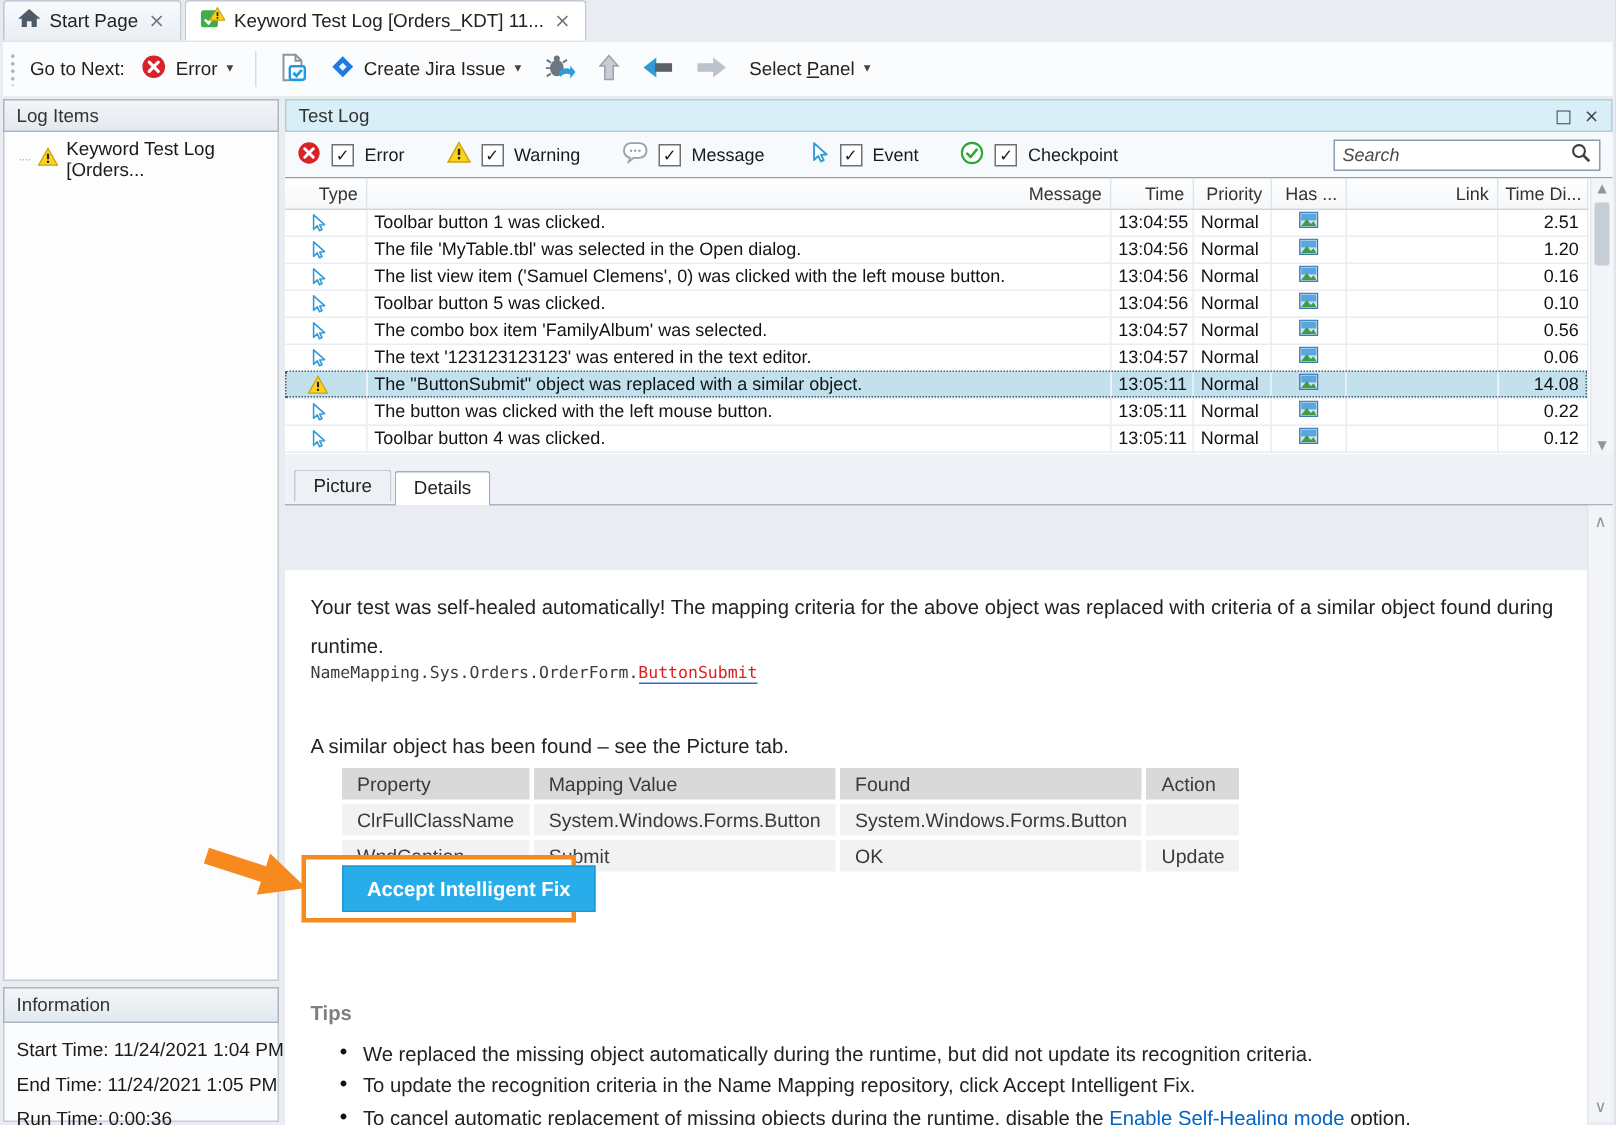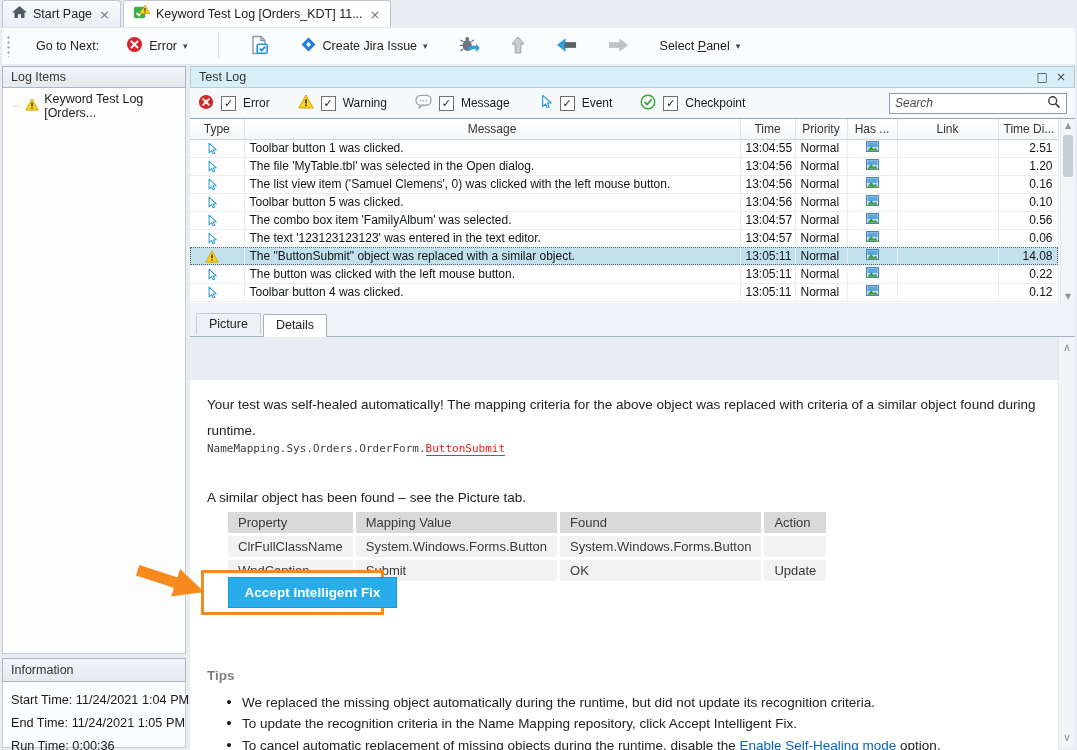--- a/index.html
+++ b/index.html
@@ -18,21 +18,21 @@
             border-bottom:1px solid #dfe4ea; display:flex; align-items:flex-end; }
   .doc-tab { height:27px; display:flex; align-items:center; gap:6px; padding:0 9px;
              border:1px solid #bfc8d2; border-bottom:none; border-radius:3px 3px 0 0;
              background:linear-gradient(#f8fafc,#e9eef4); font-size:12.5px; color:#222; margin-left:2px; cursor:default; }
   .doc-tab.active { background:#fff; }
   .tab-close { color:#6a7680; font-size:13px; line-height:1; padding:0 1px; }
   .glyph { font-family:"DejaVu Sans", sans-serif; }
 
   
   .toolbar { position:absolute; left:2px; top:28px; width:1073px; height:36px; background:#fbfcfe;
-             display:flex; align-items:center; gap:23px; padding-left:4px; font-size:12.5px; color:#222; }
+             display:flex; align-items:center; gap:7px; padding-left:4px; font-size:12.5px; color:#222; }
   .grip { width:5px; height:22px; margin-right:2px;
           background-image:radial-gradient(circle,#aab4bf 1px,transparent 1.3px); background-size:5px 5px; }
   .tb-sep { width:1px; height:24px; background:#d8dde3; margin:0 3px; }
   .tb-btn { display:flex; align-items:center; gap:6px; padding:3px 4px; border-radius:2px; cursor:default; }
   .caret { font-size:9px; color:#444; }
   .u { text-decoration:underline; }
 
   
   .caption { background:linear-gradient(#f2f5f8,#e3e9ef); border:1px solid #aab6c2; color:#333;
              font-size:12.5px; display:flex; align-items:center; padding:0 8px; }
@@ -57,21 +57,21 @@
         align-items:center; justify-content:center; font-size:11px; color:#1a1a1a; }
   .searchbox { margin-left:auto; width:178px; height:21px; border:1px solid #8a9cb2; background:#fff;
                display:flex; align-items:center; padding:0 5px; }
   .searchbox input { flex:1; border:none; outline:none; font-family:"Liberation Sans",sans-serif;
                      font-size:12px; min-width:0; }
   .searchbox input::placeholder { font-style:italic; color:#4a4a4a; }
 
   
   .tablewrap { position:absolute; left:190px; top:119px; width:885px; height:184px; background:#fff; }
   table.loggrid { border-collapse:collapse; table-layout:fixed; width:868px; font-size:12px; }
-  table.loggrid th { height:20px; font-weight:normal; text-align:center; padding:0 5px; color:#333;
+  table.loggrid th { height:20px; font-weight:normal; text-align:right; padding:0 5px; color:#333;
                      background:linear-gradient(#ffffff,#f4f6f8); border-right:1px solid #dfe5eb;
                      border-bottom:1px solid #cdd5dd; overflow:hidden; white-space:nowrap; }
   table.loggrid td { height:18px; padding:0 5px; border-right:1px solid #e7edf3; border-bottom:1px solid #e7edf3;
                      overflow:hidden; white-space:nowrap; color:#101418; }
   td.c-type { padding:0 2px 0 6px; }
   td.c-has, th.c-has { text-align:center; }
   td.c-diff, .logrow td:last-child { text-align:right; }
   .logrow.sel td { background:#c2e1ed; }
   .logrow.sel { outline:1px dotted #47646f; outline-offset:-1px; }
   .cell-icon { display:inline-flex; vertical-align:middle; margin-left:10px; }

